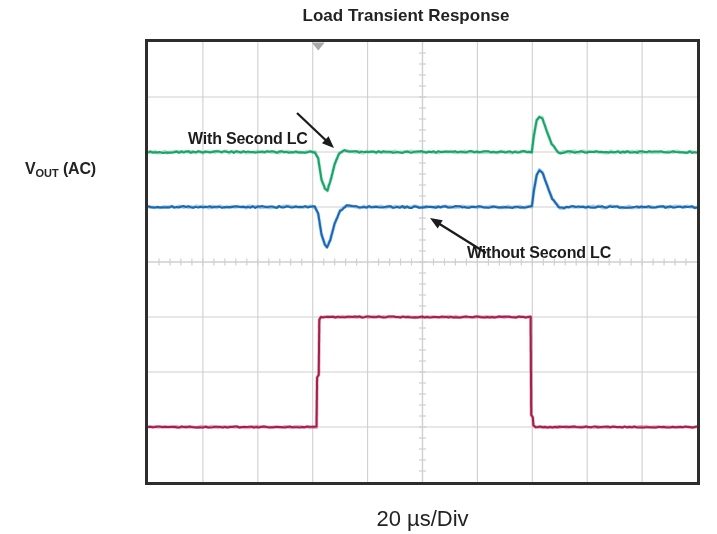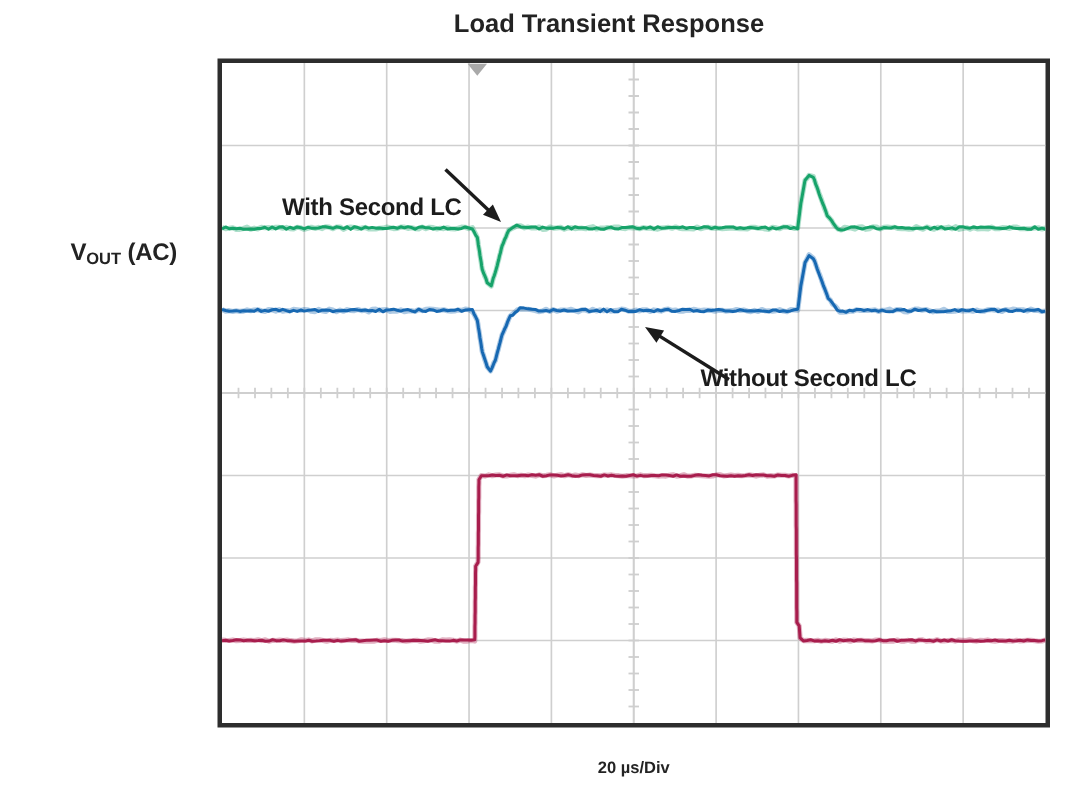--- a/index.html
+++ b/index.html
@@ -16,26 +16,26 @@
     text-align:center;font-size:17px;font-weight:bold;color:#232323;
   }
   #scope-plot{
     position:absolute;left:145px;top:39px;
     width:549px;height:440px;
     border:3px solid #2d2d2d;
     background:#ffffff;
   }
   #scope-canvas{position:absolute;left:0;top:0;}
   .side-label{position:absolute;font-size:16px;font-weight:bold;line-height:18px;color:#232323;letter-spacing:-0.2px;}
-  #vout-label-block{left:25px;top:160px;width:115px;text-align:center;}
+  #vout-label-block{left:25px;top:160px;width:115px;text-align:left;}
   #load-label-block{left:5px;top:380px;width:127px;text-align:right;}
   .subscript{font-size:11px;position:relative;top:3px;letter-spacing:0;}
   #time-scale-label{
     position:absolute;left:145px;top:506px;width:555px;
-    text-align:center;font-size:11px;font-weight:bold;color:#232323;
+    text-align:center;font-size:22px;font-weight:normal;color:#232323;
   }
   .annotation{
     position:absolute;font-size:16px;font-weight:bold;color:#1c1c1c;
     white-space:nowrap;letter-spacing:-0.2px;
   }
 </style>
 </head>
 <body>
 
 <div id="figure">

